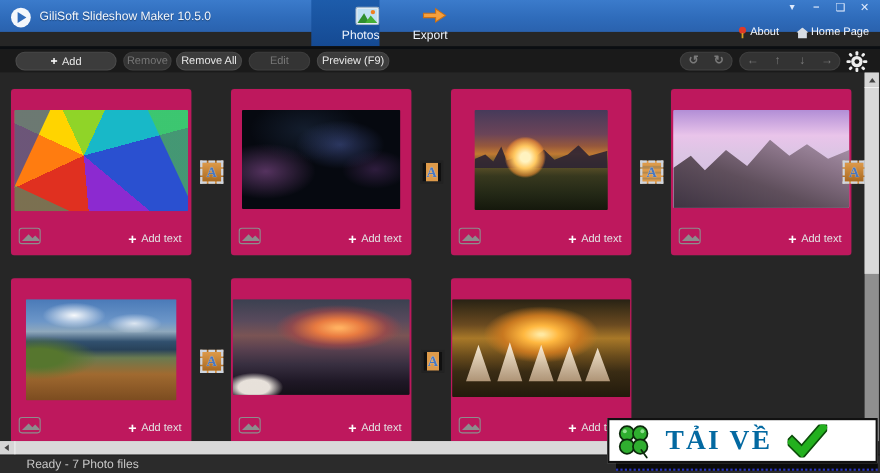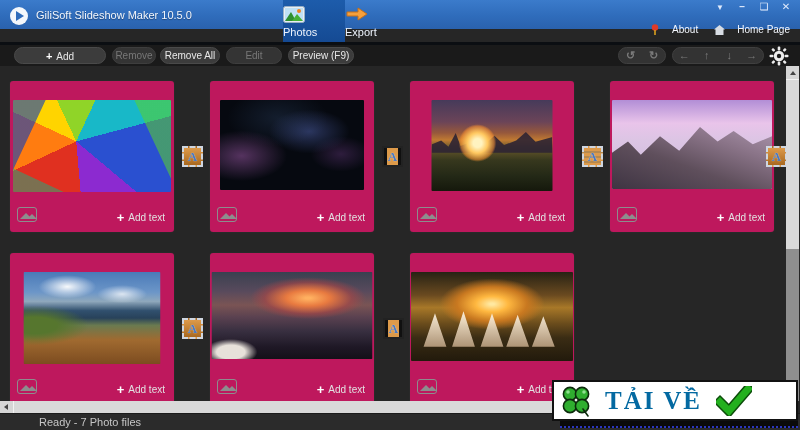--- a/index.html
+++ b/index.html
@@ -22,27 +22,27 @@
     font-size:11px; color:#f2f6fc; text-shadow:0 1px 1px rgba(0,0,0,.35);
   }
   .win-controls { position:absolute; right:8px; top:1px; display:flex; gap:10px; }
   .win-btn { font-size:10px; color:#dfeafc; width:12px; text-align:center; cursor:default; }
   .win-menu::before  { content:"▼"; font-size:8px; }
   .win-min::before   { content:"–"; font-weight:bold; }
   .win-max::before   { content:"❏"; }
   .win-close::before { content:"✕"; }
 
   .top-links { position:absolute; right:10px; top:24px; display:flex; gap:16px; align-items:center; }
-  .top-link { display:flex; gap:12px; align-items:center; font-size:10px; color:#f4f8ff; }
+  .top-link { display:flex; gap:2px; align-items:center; font-size:10px; color:#f4f8ff; }
 
   
   .tabs { position:absolute; left:283px; top:0; height:42px; display:flex; }
   .tab {
     width:62px; height:42px; display:flex; flex-direction:column;
-    align-items:flex-start; justify-content:flex-end; padding-bottom:4px;
+    align-items:flex-end; justify-content:flex-end; padding-bottom:4px;
     font-size:11px; color:#eef4fd;
   }
   .tab.selected { background:linear-gradient(180deg,#1d5cab,#154a93); }
   .tab .ticon { height:22px; display:flex; align-items:center; justify-content:center; margin-bottom:1px; }
   .icon-music-note::before {
     content:"♪"; font-size:21px; font-weight:bold; color:#8fd03c;
     text-shadow:0 1px 0 #3f7a12;
   }
   .icon-effect-star::before {
     content:"★"; font-size:19px; color:#ffc929; text-shadow:0 1px 1px #8a6a00;
@@ -181,21 +181,21 @@
   .hscroll { position:absolute; left:0; top:401px; width:786px; height:12px; background:#9c9c9c; z-index:20; }
   .h-arrow { position:absolute; left:0; top:0; width:13px; height:12px; background:#d6d6d6; }
   .h-arrow::before { content:""; position:absolute; left:4px; top:3px;
     border-top:3px solid transparent; border-bottom:3px solid transparent; border-right:4px solid #444; }
   .h-thumb { position:absolute; left:13px; top:0; width:700px; height:12px; background:#d9d9d9; border-left:1px solid #f2f2f2; }
 
   
   .statusbar {
     position:absolute; left:0; top:413px; width:800px; height:17px;
     background:#2b2b2b; border-top:1px solid #1c1c1c;
-    font-size:11px; color:#c6c6c6; line-height:16px; padding-left:39px;
+    font-size:11px; color:#c6c6c6; line-height:16px; padding-left:24px;
   }
 
   
   .wm-strip { position:absolute; left:560px; top:421px; width:238px; height:7px;
     background:#0a0a0a; border-bottom:2px dotted #2a36c0; z-index:48; }
   .watermark {
     position:absolute; left:552px; top:380px; width:246px; height:41px;
     background:#ffffff; border:2px solid #111; z-index:50;
     display:flex; align-items:center;
   }

